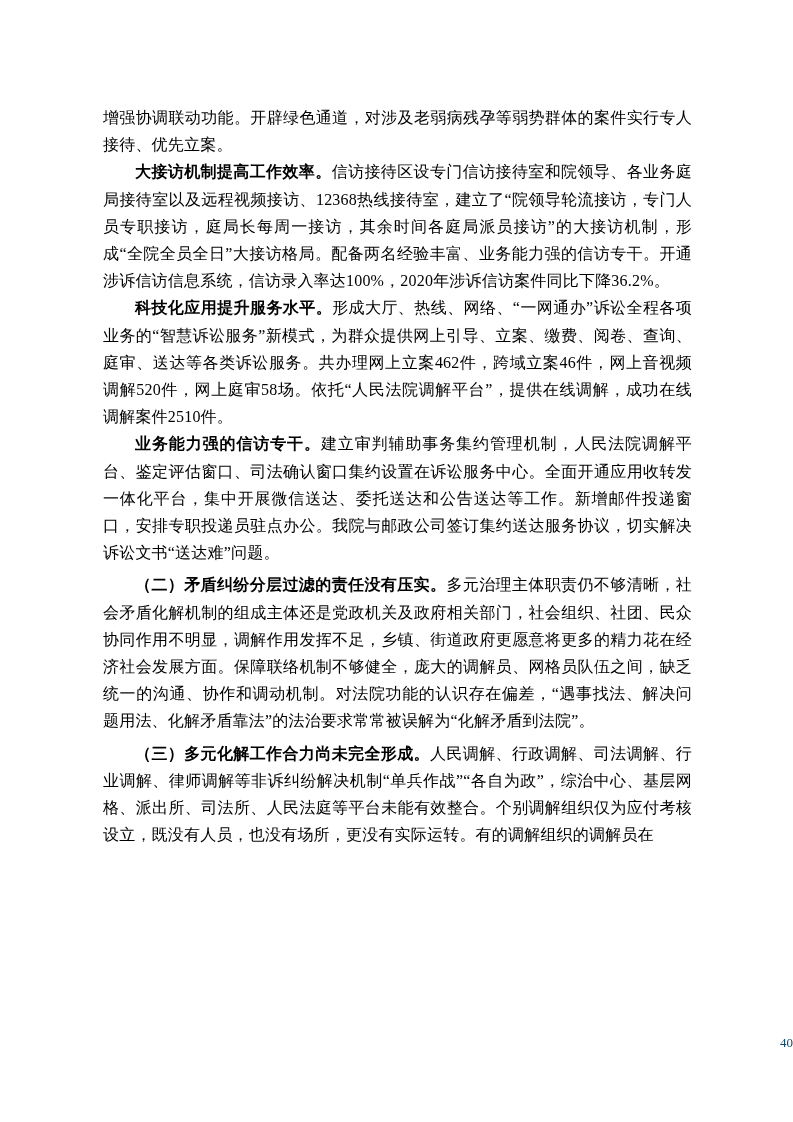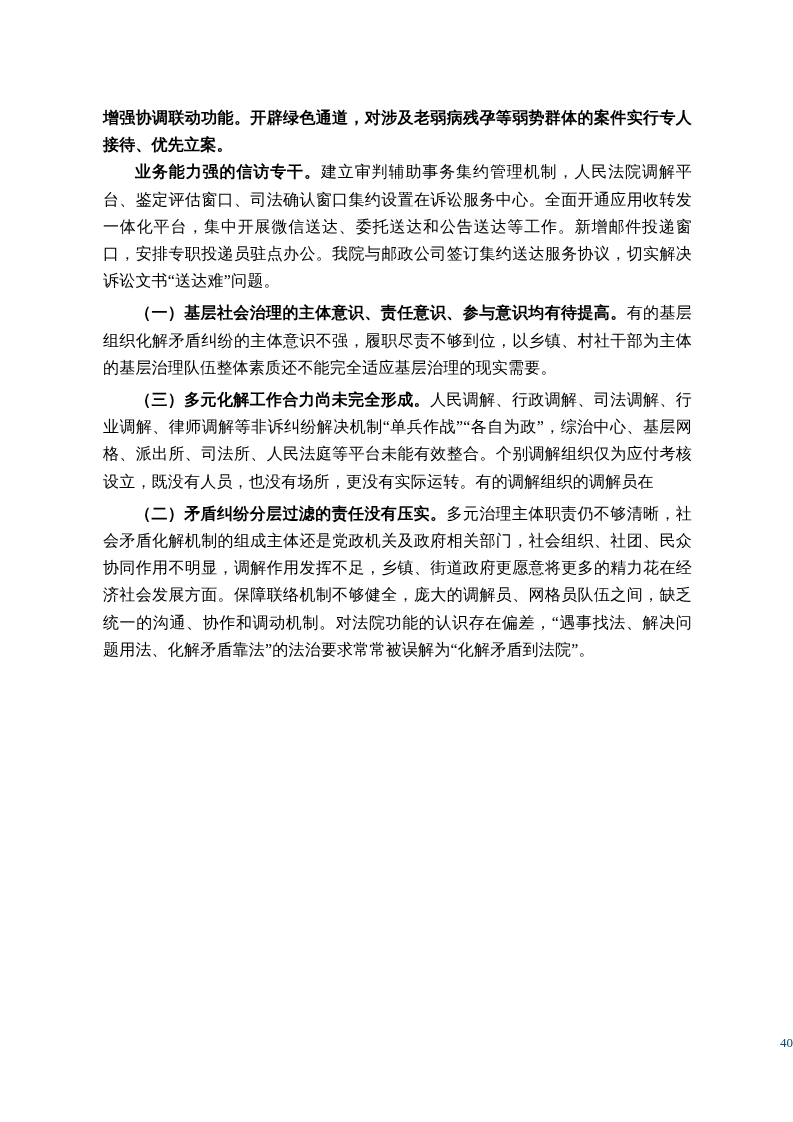--- a/index.html
+++ b/index.html
@@ -26,21 +26,20 @@
     margin: 0;
     font-size: 16px;
     line-height: 27.2px;
     text-align: justify;
     text-indent: 2em;
     letter-spacing: 0.2px;
     word-break: break-all;
   }
   .para.no-indent {
     text-indent: 0;
-    font-weight: bold;
   }
   .para b {
     font-weight: bold;
   }
   .heading {
     font-weight: bold;
     margin-top: 5px;
   }
   .sub {
     margin-top: 5px;
@@ -57,27 +56,28 @@
   }
 </style>
 </head>
 <body>
 
 <div class="page">
   <div class="content">
 
     <p class="para no-indent"><span>增强协调联动功能。开辟绿色通道，对涉及老弱病残孕等弱势群体的案件实行专人接待、优先立案。</span></p>
 
+    <p class="para"><b>大接访机制提高工作效率。</b><span>信访接待区设专门信访接待室和院领导、各业务庭局接待室以及远程视频接访、12368热线接待室，建立了“院领导轮流接访，专门人员专职接访，庭局长每周一接访，其余时间各庭局派员接访”的大接访机制，形成“全院全员全日”大接访格局。配备两名经验丰富、业务能力强的信访专干。开通涉诉信访信息系统，信访录入率达100%，2020年涉诉信访案件同比下降36.2%。</span></p>
 
+    <p class="para"><b>科技化应用提升服务水平。</b><span>形成大厅、热线、网络、“一网通办”诉讼全程各项业务的“智慧诉讼服务”新模式，为群众提供网上引导、立案、缴费、阅卷、查询、庭审、送达等各类诉讼服务。共办理网上立案462件，跨域立案46件，网上音视频调解520件，网上庭审58场。依托“人民法院调解平台”，提供在线调解，成功在线调解案件2510件。</span></p>
 
     <p class="para"><b>业务能力强的信访专干。</b><span>建立审判辅助事务集约管理机制，人民法院调解平台、鉴定评估窗口、司法确认窗口集约设置在诉讼服务中心。全面开通应用收转发一体化平台，集中开展微信送达、委托送达和公告送达等工作。新增邮件投递窗口，安排专职投递员驻点办公。我院与邮政公司签订集约送达服务协议，切实解决诉讼文书“送达难”问题。</span></p>
 
 
-    <p class="para sub"><b>（一）基层社会治理的主体意识、责任意识、参与意识均有待提高。</b><span>有的基层组织化解矛盾纠纷的主体意识不强，履职尽责不够到位，以乡镇、村社干部为主体的基层治理队伍整体素质还不能完全适应基层治理的现实需要。</span></p>
+
+    <p class="para sub"><b>（二）矛盾纠纷分层过滤的责任没有压实。</b><span>多元治理主体职责仍不够清晰，社会矛盾化解机制的组成主体还是党政机关及政府相关部门，社会组织、社团、民众协同作用不明显，调解作用发挥不足，乡镇、街道政府更愿意将更多的精力花在经济社会发展方面。保障联络机制不够健全，庞大的调解员、网格员队伍之间，缺乏统一的沟通、协作和调动机制。对法院功能的认识存在偏差，“遇事找法、解决问题用法、化解矛盾靠法”的法治要求常常被误解为“化解矛盾到法院”。</span></p>
 
     <p class="para sub"><b>（三）多元化解工作合力尚未完全形成。</b><span>人民调解、行政调解、司法调解、行业调解、律师调解等非诉纠纷解决机制“单兵作战”“各自为政”，综治中心、基层网格、派出所、司法所、人民法庭等平台未能有效整合。个别调解组织仅为应付考核设立，既没有人员，也没有场所，更没有实际运转。有的调解组织的调解员在</span></p>
-
-    <p class="para sub"><b>（二）矛盾纠纷分层过滤的责任没有压实。</b><span>多元治理主体职责仍不够清晰，社会矛盾化解机制的组成主体还是党政机关及政府相关部门，社会组织、社团、民众协同作用不明显，调解作用发挥不足，乡镇、街道政府更愿意将更多的精力花在经济社会发展方面。保障联络机制不够健全，庞大的调解员、网格员队伍之间，缺乏统一的沟通、协作和调动机制。对法院功能的认识存在偏差，“遇事找法、解决问题用法、化解矛盾靠法”的法治要求常常被误解为“化解矛盾到法院”。</span></p>
 
   </div>
 
   <div class="page-number">40</div>
 </div>
 
 </body></html>

